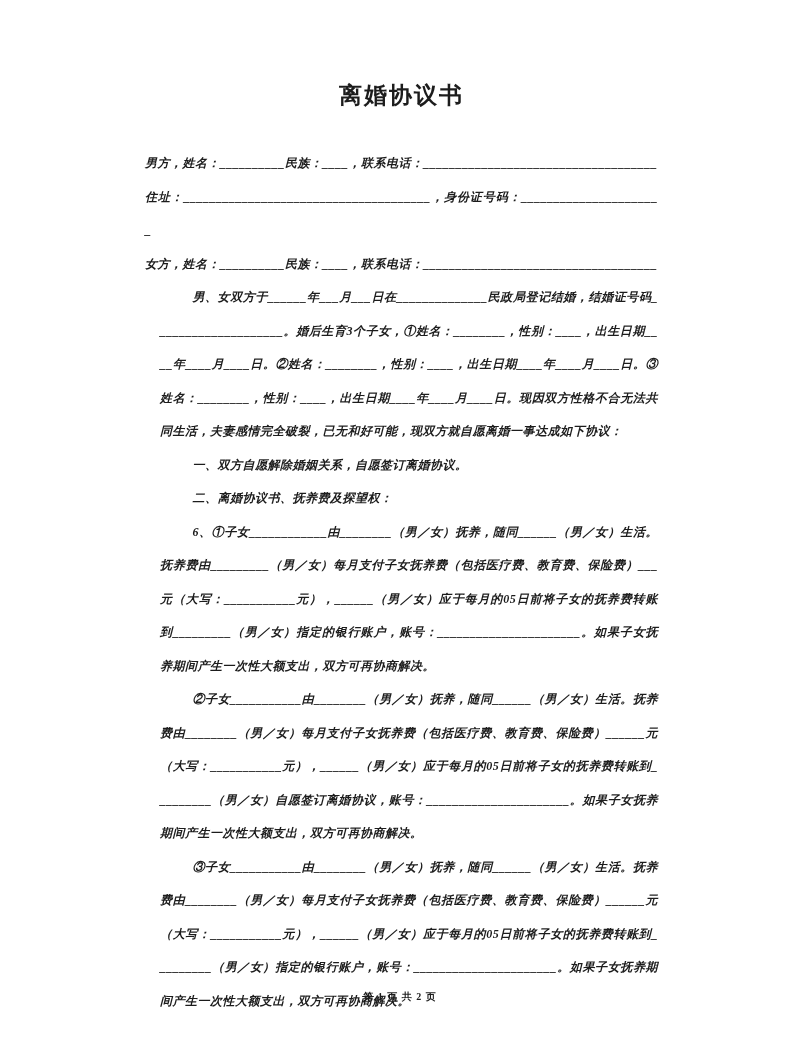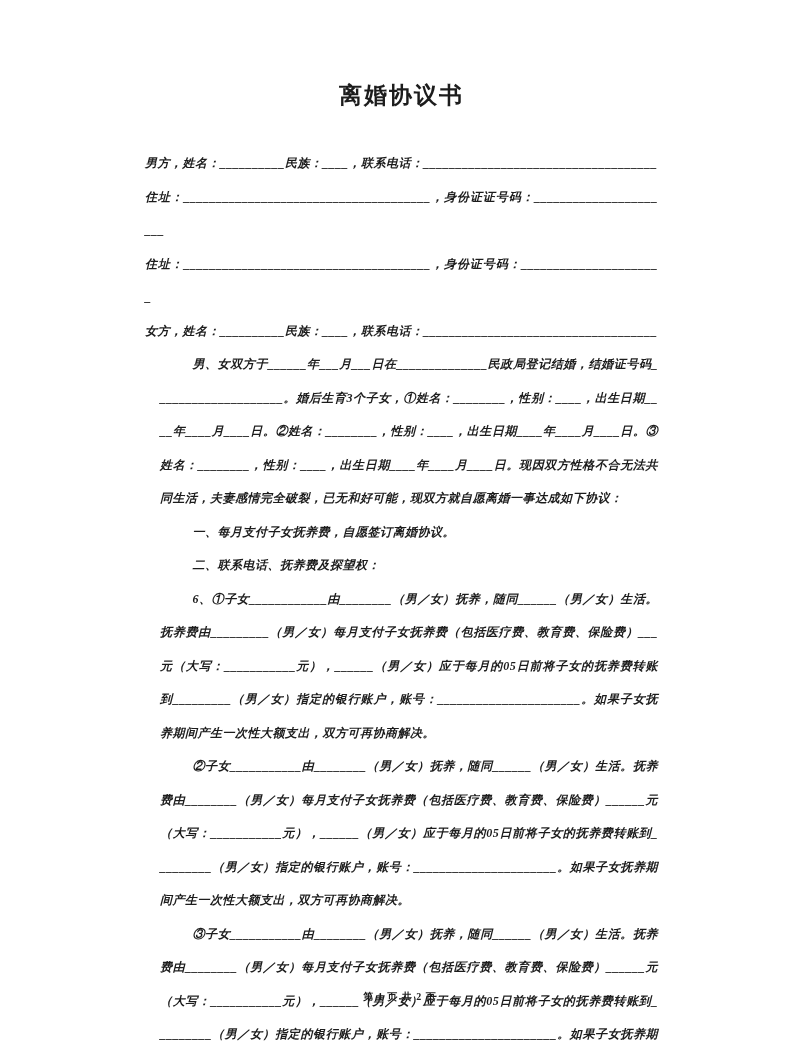--- a/index.html
+++ b/index.html
@@ -54,33 +54,32 @@
 </style>
 </head>
 <body>
 
 <div class="page">
 
   <h1 class="doc-title">离婚协议书</h1>
 
   <p class="para">男方，姓名：__________民族：____，联系电话：____________________________________</p>
 
-  <p class="para">住址：______________________________________，身份证证号码：______________________</p>
 
   <p class="para">住址：______________________________________，身份证号码：______________________</p>
 
   <p class="para">女方，姓名：__________民族：____，联系电话：____________________________________</p>
 
   <p class="para indent">男、女双方于______年___月___日在______________民政局登记结婚，结婚证号码____________________。婚后生育3个子女，①姓名：________，性别：____，出生日期____年____月____日。②姓名：________，性别：____，出生日期____年____月____日。③姓名：________，性别：____，出生日期____年____月____日。现因双方性格不合无法共同生活，夫妻感情完全破裂，已无和好可能，现双方就自愿离婚一事达成如下协议：</p>
 
-  <p class="para indent">一、每月支付子女抚养费，自愿签订离婚协议。</p>
+  <p class="para indent">一、双方自愿解除婚姻关系，自愿签订离婚协议。</p>
 
-  <p class="para indent">二、联系电话、抚养费及探望权：</p>
+  <p class="para indent">二、离婚协议书、抚养费及探望权：</p>
 
   <p class="para indent">6、①子女____________由________（男／女）抚养，随同______（男／女）生活。抚养费由_________（男／女）每月支付子女抚养费（包括医疗费、教育费、保险费）___元（大写：___________元），______（男／女）应于每月的05日前将子女的抚养费转账到_________（男／女）指定的银行账户，账号：______________________。如果子女抚养期间产生一次性大额支出，双方可再协商解决。</p>
 
-  <p class="para indent">②子女___________由________（男／女）抚养，随同______（男／女）生活。抚养费由________（男／女）每月支付子女抚养费（包括医疗费、教育费、保险费）______元（大写：___________元），______（男／女）应于每月的05日前将子女的抚养费转账到_________（男／女）指定的银行账户，账号：______________________。如果子女抚养期间产生一次性大额支出，双方可再协商解决。</p>
+  <p class="para indent">②子女___________由________（男／女）抚养，随同______（男／女）生活。抚养费由________（男／女）每月支付子女抚养费（包括医疗费、教育费、保险费）______元（大写：___________元），______（男／女）应于每月的05日前将子女的抚养费转账到_________（男／女）自愿签订离婚协议，账号：______________________。如果子女抚养期间产生一次性大额支出，双方可再协商解决。</p>
 
   <p class="para indent">③子女___________由________（男／女）抚养，随同______（男／女）生活。抚养费由________（男／女）每月支付子女抚养费（包括医疗费、教育费、保险费）______元（大写：___________元），______（男／女）应于每月的05日前将子女的抚养费转账到_________（男／女）指定的银行账户，账号：______________________。如果子女抚养期间产生一次性大额支出，双方可再协商解决。</p>
 
   <div class="page-footer">第 1 页 共 2 页</div>
 
 </div>
 
 </body></html>

